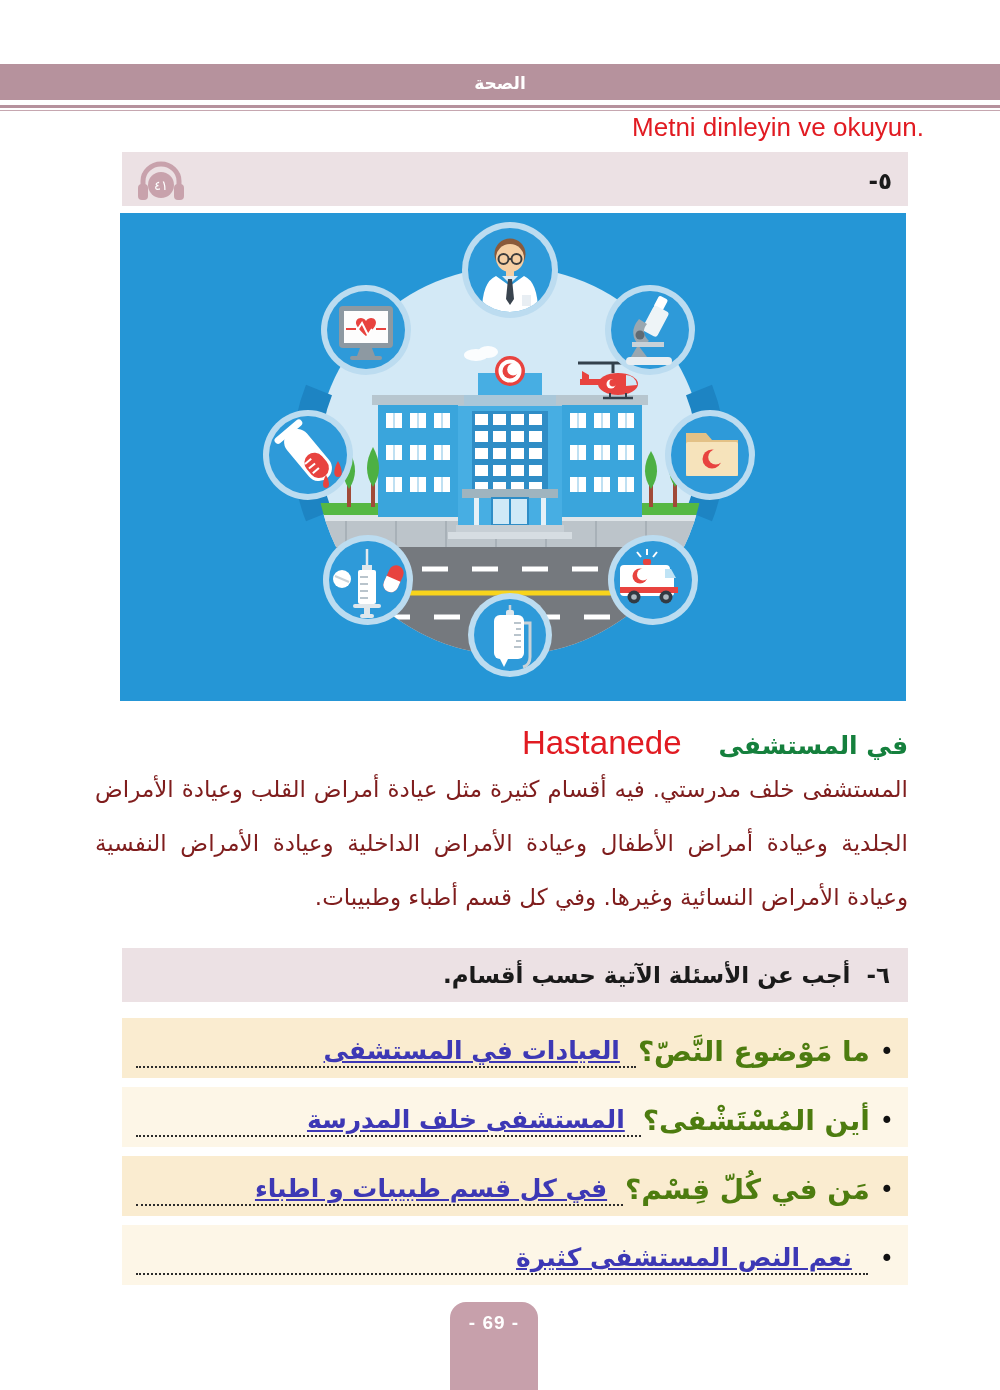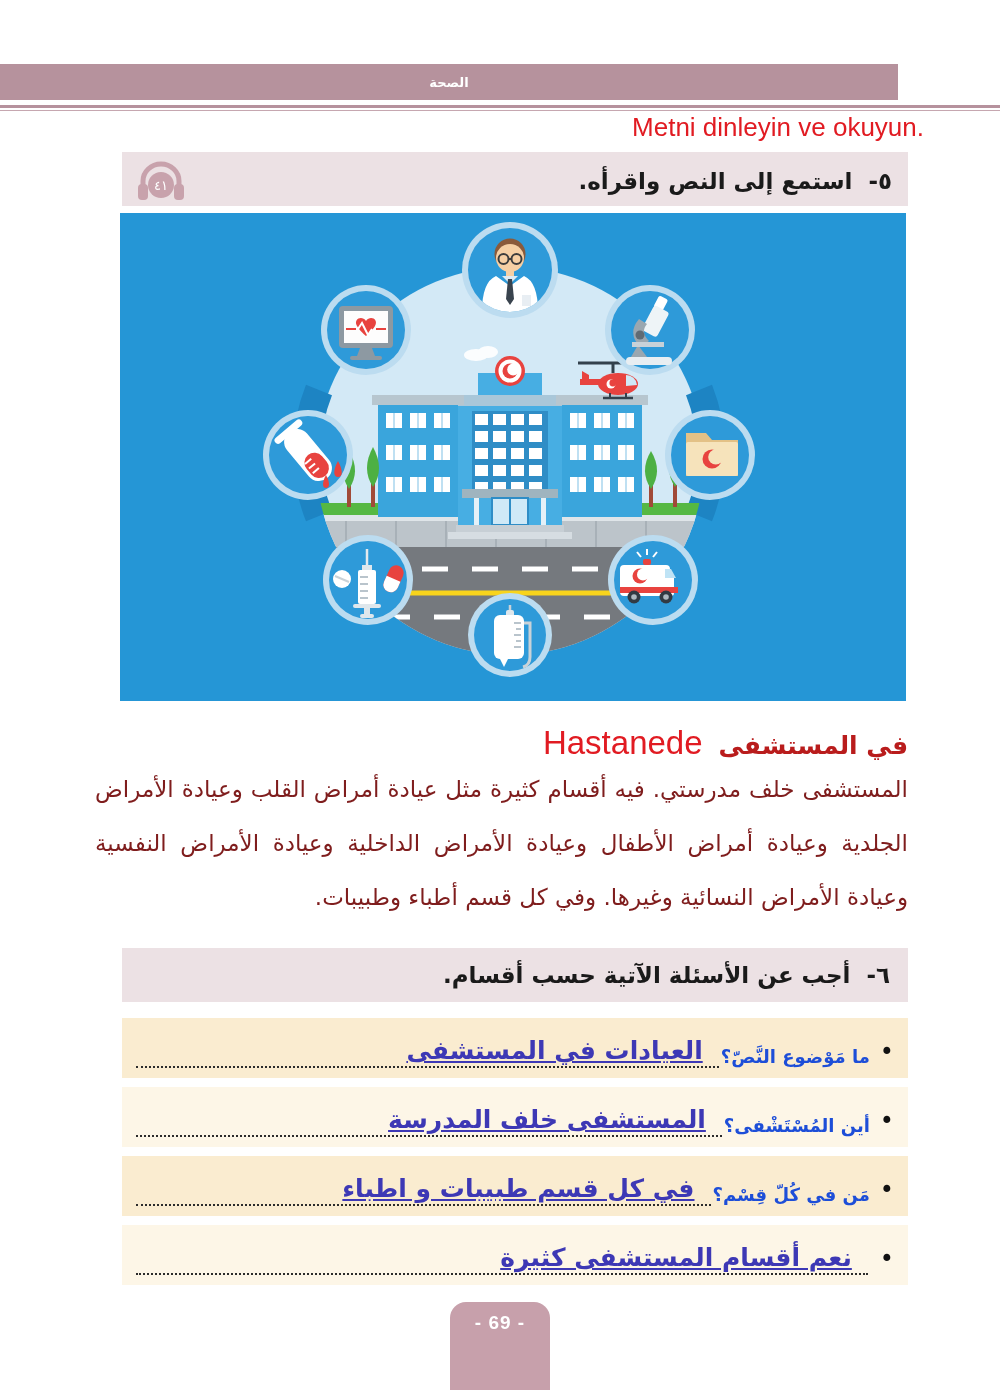--- a/index.html
+++ b/index.html
@@ -4,49 +4,49 @@
 <style>
   :root{
     --header-bar:#b6929d; --exercise-bar:#ece1e4; --accent-red:#e11b22;
     --illustration-blue:#2596d6; --question-row-cream:#faecd0; --question-row-light:#fdf6e7;
     --answer-blue:#3d38b5; --page-number-box:#c7a0ab;
   }
   *{margin:0;padding:0;box-sizing:border-box;}
   body{width:1000px;height:1390px;background:#fff;position:relative;overflow:hidden;
        font-family:"DejaVu Sans",sans-serif;}
   .abs{position:absolute;}
-  .header-bar{top:64px;left:0;width:898px;height:36px;background:var(--header-bar);
-      color:#fff;text-align:center;line-height:38px;font-size:13px;font-weight:bold;}
+  .header-bar{top:64px;left:0;width:1000px;height:36px;background:var(--header-bar);
+      color:#fff;text-align:center;line-height:38px;font-size:17px;font-weight:bold;}
   .rule-thick{top:105px;left:0;width:1000px;height:3px;background:var(--header-bar);}
   .rule-thin{top:110px;left:0;width:1000px;height:1px;background:#c6a7b0;}
   .title-tr{top:112px;right:76px;color:var(--accent-red);font-size:26px;
       font-family:"Liberation Sans",sans-serif;}
   .ex-bar{left:122px;width:786px;height:54px;background:var(--exercise-bar);
       display:flex;align-items:center;}
   .ex5{top:152px;justify-content:space-between;padding:4px 16px 0 12px;}
   .ex6{top:948px;direction:rtl;padding:0 18px;}
   .ex-text{display:flex;direction:rtl;gap:16px;font-size:23px;font-weight:bold;color:#1a1a1a;}
   .illu{top:213px;left:120px;width:786px;height:488px;}
   .read-head{top:724px;right:92px;direction:rtl;display:flex;align-items:baseline;gap:16px;}
-  .rh-ar{font-size:25px;font-weight:bold;color:#b91c1c;}
+  .rh-ar{font-size:25px;font-weight:bold;color:#15803d;margin-left:21px;}
   .rh-tr{font-size:33px;color:var(--accent-red);font-family:"Liberation Sans",sans-serif;}
   .para{top:762px;right:92px;left:95px;direction:rtl;text-align:justify;
       font-size:23px;line-height:54px;color:#7f1d1d;}
   .qa{top:1018px;left:122px;width:786px;}
   .qrow{height:60px;margin-bottom:9px;display:flex;direction:rtl;
       align-items:flex-end;padding:0 14px 10px 14px;}
   .qrow.cream{background:var(--question-row-cream);}
   .qrow.light{background:var(--question-row-light);}
   .bullet{font-size:24px;line-height:1;margin-left:10px;margin-bottom:4px;color:#111;}
-  .qtext{font-size:18px;font-weight:bold;line-height:1.15;color:#1d4ed8;white-space:nowrap;}
+  .qtext{font-size:28px;font-weight:bold;line-height:1.15;color:#4d7c0f;white-space:nowrap;}
   .ansline{flex:1;border-bottom:2px dotted #2b2b2b;display:flex;align-items:flex-end;
       height:36px;margin-right:2px;}
   .ans{color:var(--answer-blue);font-weight:bold;font-size:25px;line-height:1.2;
       text-decoration:underline;margin-right:16px;white-space:nowrap;}
-  .pagenum{top:1302px;left:450px;width:100px;height:88px;background:var(--page-number-box);
+  .pagenum{top:1302px;left:450px;width:88px;height:88px;background:var(--page-number-box);
       border-radius:16px 16px 0 0;text-align:center;padding-top:10px;color:#fff;
       font-size:19px;font-weight:bold;letter-spacing:1px;
       font-family:"Liberation Sans",sans-serif;}
 </style>
 </head>
 <body>
 
 <div class="abs header-bar">
   <span>الصحة</span>
 </div>
@@ -60,21 +60,20 @@
     <svg viewBox="0 0 52 48" width="54" height="48">
       <path d="M8 32 v-8 a18 17 0 0 1 36 0 v8" fill="none" stroke="#c8a2ac" stroke-width="5"></path>
       <rect x="3" y="27" width="10" height="16" rx="4" fill="#c8a2ac"></rect>
       <rect x="39" y="27" width="10" height="16" rx="4" fill="#c8a2ac"></rect>
       <circle cx="26" cy="28" r="13" fill="#c8a2ac"></circle>
       <text x="26" y="33" text-anchor="middle" font-size="13" fill="#ffffff">٤١</text>
     </svg>
   </span>
   <span class="ex-text">
     <span>٥-</span>
-    <span>استمع إلى النص واقرأه.</span>
   </span>
 </div>
 
 <div class="abs illu">
 <svg viewBox="0 0 786 488" width="786" height="488">
   <rect width="786" height="488" fill="#2596d6"></rect>
   <circle cx="390" cy="248" r="194" fill="#d3e9f6"></circle>
   <path d="M199 177 A202 184 0 0 0 199 303" stroke="#1d84c3" stroke-width="28" fill="none"></path>
   <path d="M579 177 A202 184 0 0 1 579 303" stroke="#1d84c3" stroke-width="28" fill="none"></path>
 
@@ -336,20 +335,20 @@
   <div class="qrow cream">
     <span class="bullet">•</span>
     <span class="qtext">مَن في كُلّ قِسْم؟</span>
     <span class="ansline">
       <span class="ans">في كل قسم طبيبات و اطباء</span>
     </span>
   </div>
   <div class="qrow light">
     <span class="bullet">•</span>
     <span class="ansline">
-      <span class="ans">نعم أقسام المستشفى كثيرة</span>
+      <span class="ans">نعم النص المستشفى كثيرة</span>
     </span>
   </div>
 </div>
 
 <div class="abs pagenum">
   <span>- 69 -</span>
 </div>
 
 </body></html>

